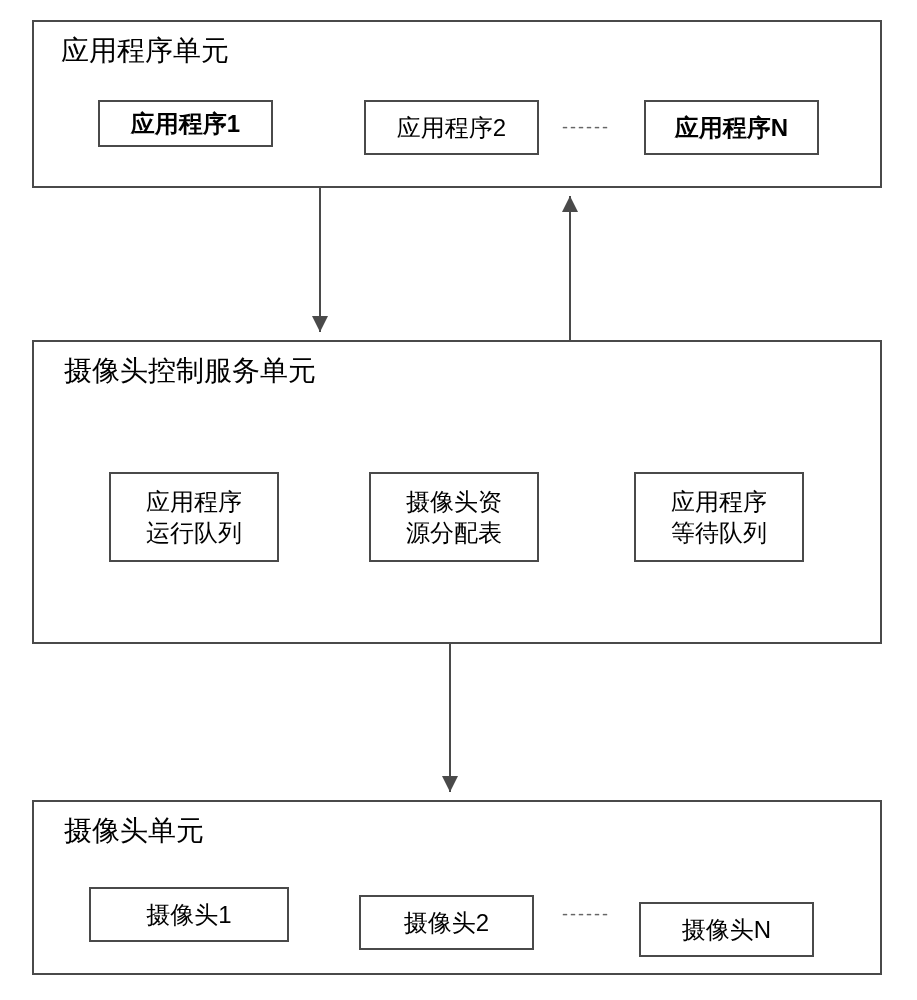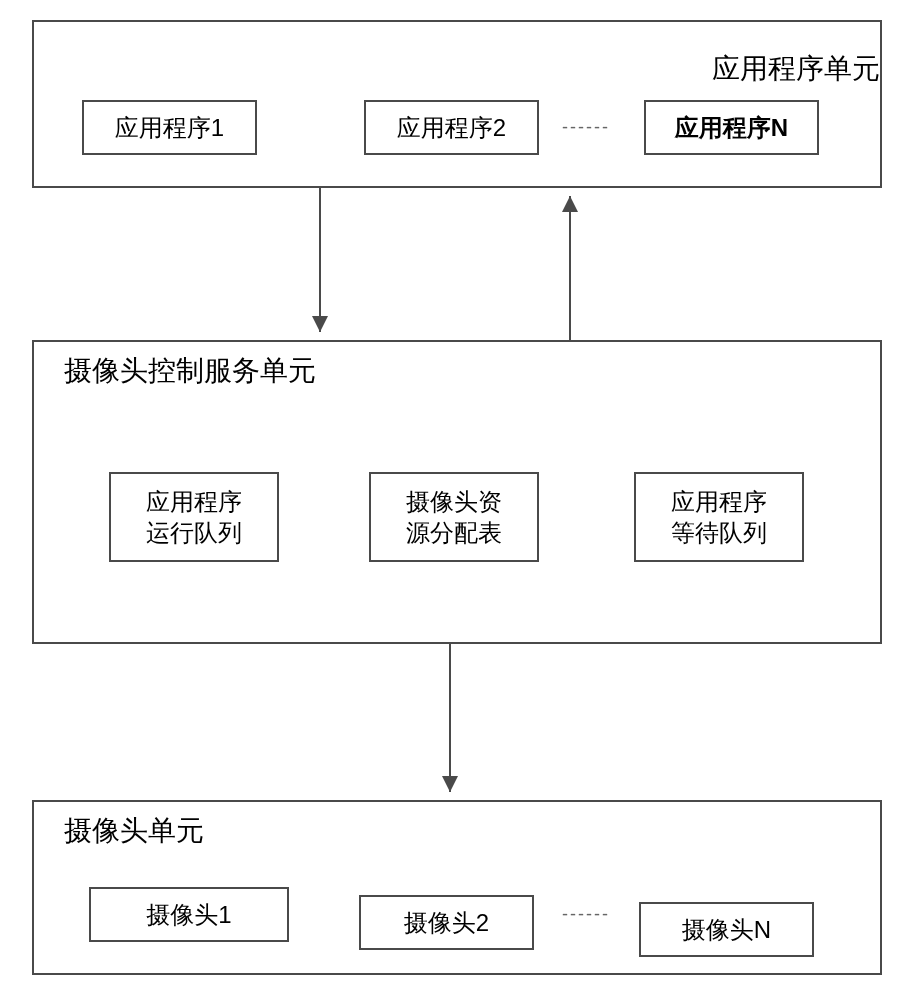--- a/index.html
+++ b/index.html
@@ -12,22 +12,22 @@
     height: 1000px;
     position: relative;
   }
   .big-box {
     position: absolute;
     border: 2px solid #4a4a4a;
     background: #fff;
   }
   .title {
     font-size: 28px;
-    text-align: right;
-    margin-top: 28px;
+    text-align: left;
+    margin-top: 10px;
     color: #000;
     padding-left: 27px;
   }
   .title-left {
     font-size: 28px;
     margin-top: 10px;
     margin-left: 30px;
     color: #000;
   }
   .small-box {
@@ -67,21 +67,21 @@
 
   <line x1="320" y1="188" x2="320" y2="332" stroke="#4a4a4a" stroke-width="2" marker-end="url(#arrowhead)"></line>
 
   <line x1="570" y1="340" x2="570" y2="196" stroke="#4a4a4a" stroke-width="2" marker-end="url(#arrowhead)"></line>
 
   <line x1="450" y1="640" x2="450" y2="792" stroke="#4a4a4a" stroke-width="2" marker-end="url(#arrowhead)"></line>
 </svg>
 
 <div class="big-box" style="left:32px; top:20px; width:850px; height:168px;">
   <div class="title">应用程序单元</div>
-  <div class="small-box" style="left:48px; top:78px; width:175px; height:55px;">
+  <div class="small-box" style="left:64px; top:78px; width:175px; height:47px;font-weight:bold;">
     <span>应用程序1</span>
   </div>
   <div class="small-box" style="left:330px; top:78px; width:175px; height:55px;">
     <span>应用程序2</span>
   </div>
   <div class="dash" style="left:528px; top:95px;">------</div>
   <div class="small-box" style="left:610px; top:78px; width:175px; height:55px;font-weight:bold;">
     <span>应用程序N</span>
   </div>
 </div>

